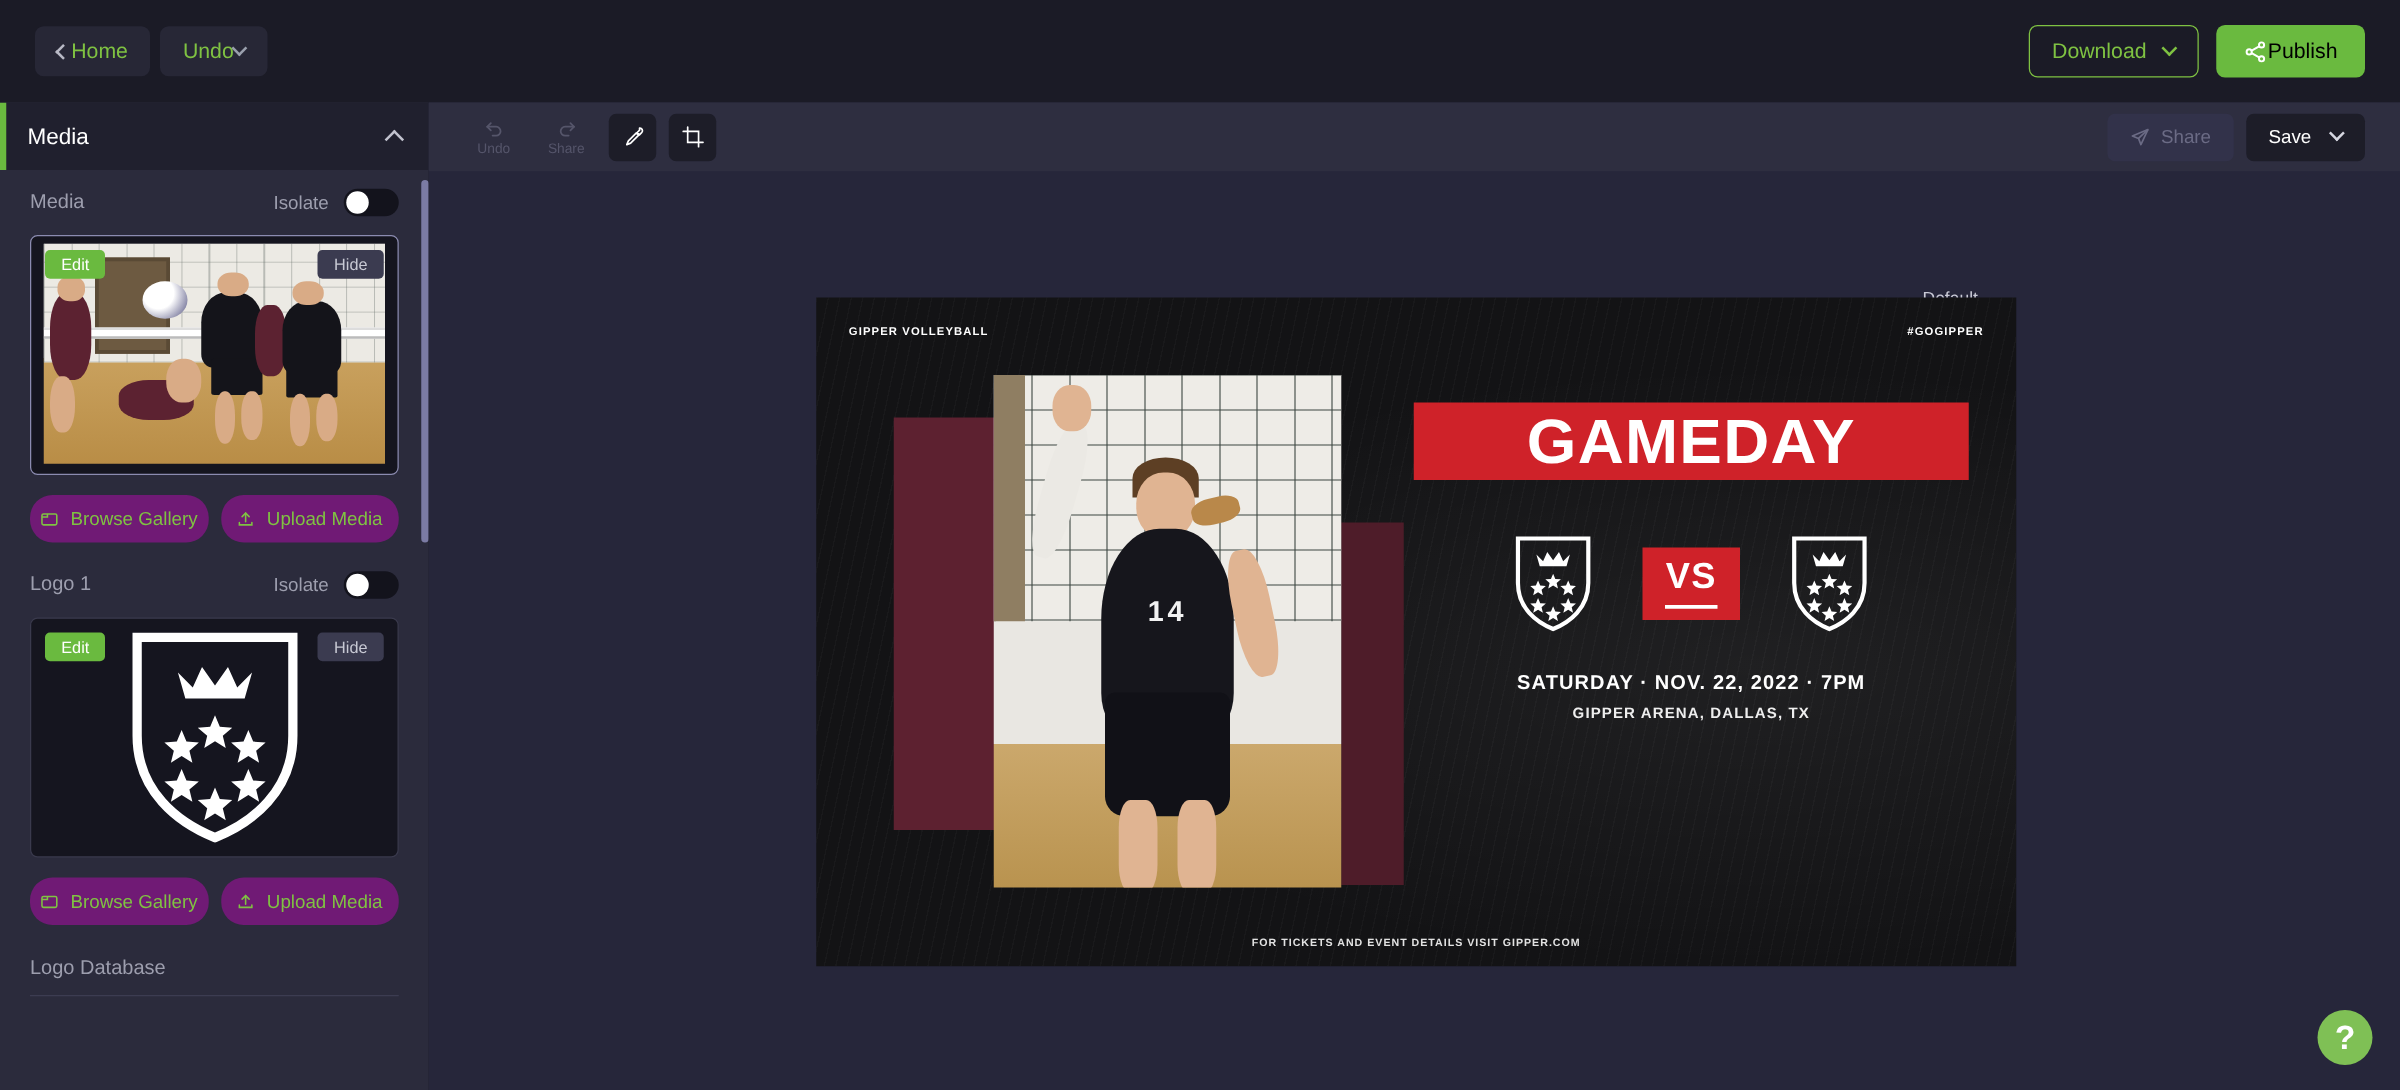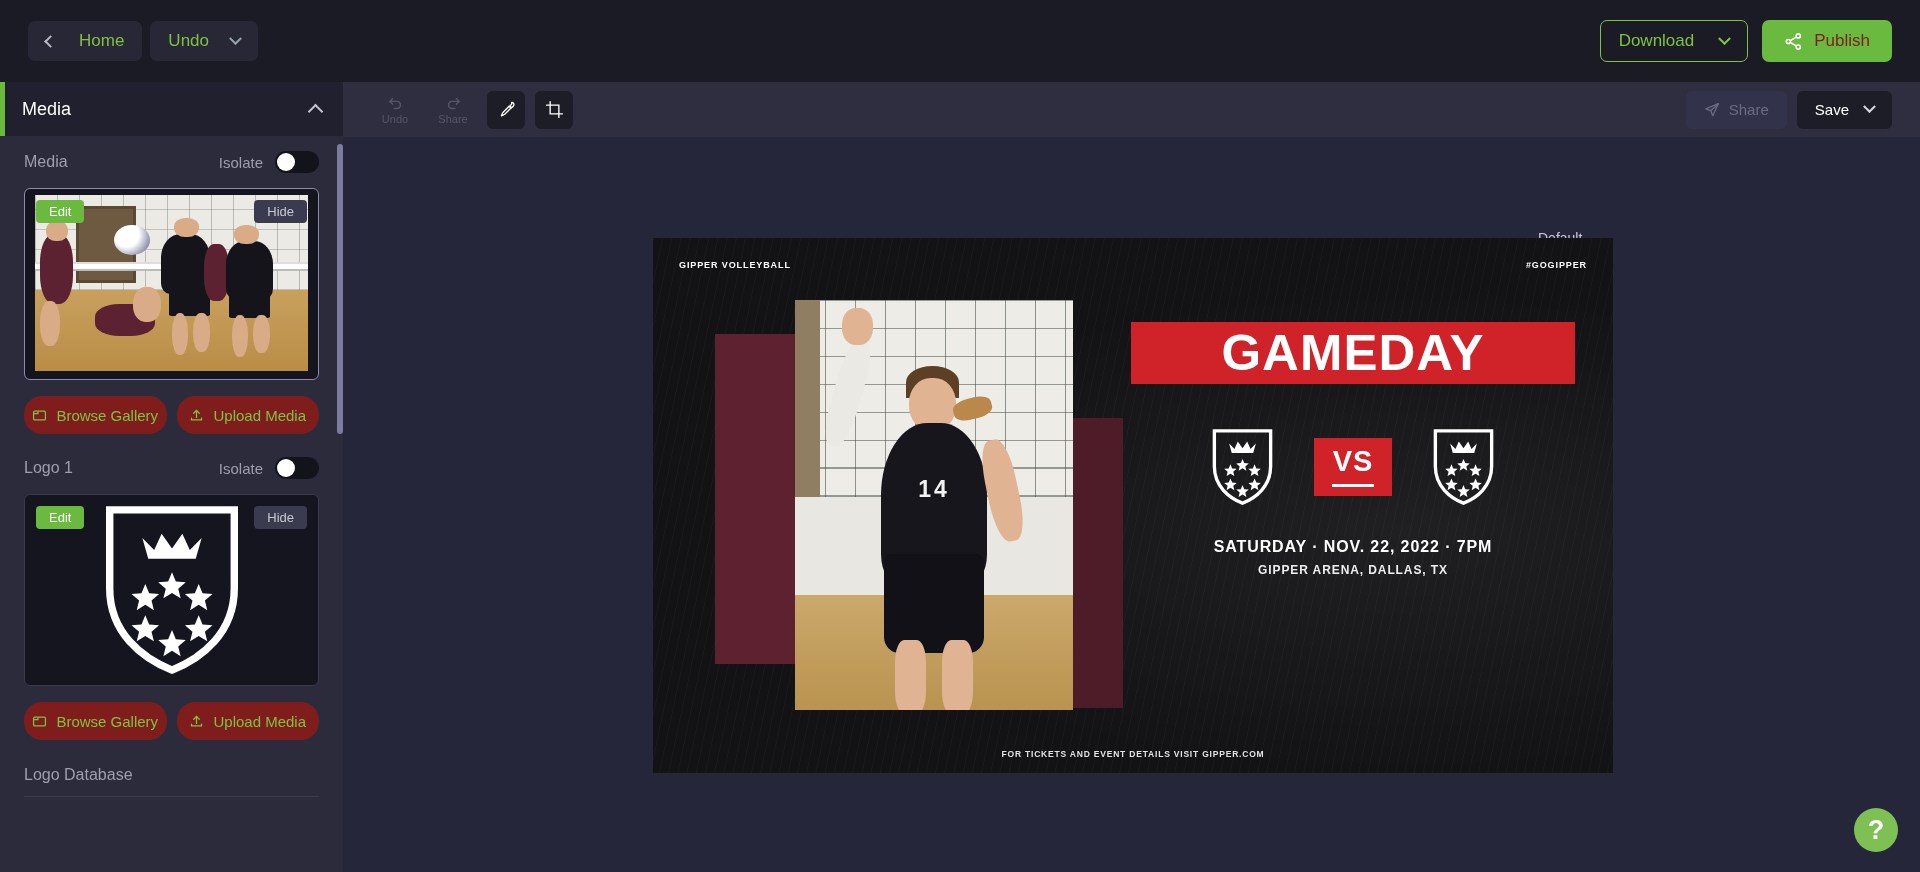--- a/index.html
+++ b/index.html
@@ -11,39 +11,39 @@
   }
 
   
   .topbar {
     position: absolute; left: 0; top: 0; width: 1920px; height: 82px;
     background: #1b1b26;
     display: flex; align-items: center;
   }
   .topbar-left { display: flex; align-items: center; gap: 8px; margin-left: 28px; }
   .nav-btn {
-    height: 40px; display: flex; align-items: center; gap: 22px;
+    height: 40px; display: flex; align-items: center; gap: 0;
     padding: 0 18px; border-radius: 7px;
     background: #272736; color: #7fc242; font-size: 17px;
     cursor: pointer; white-space: nowrap;
   }
   .chev-left { width: 9px; height: 9px; border-left: 2px solid #b9bac6; border-bottom: 2px solid #b9bac6;
     transform: rotate(45deg); margin-right: 2px; }
   .chev-down { width: 9px; height: 9px; border-right: 2px solid #9aa0ad; border-bottom: 2px solid #9aa0ad;
     transform: rotate(45deg) translate(-2px,-2px); }
   .topbar-right { margin-left: auto; margin-right: 28px; display: flex; align-items: center; gap: 14px; }
   .btn-download {
-    height: 42px; display: flex; align-items: center; gap: 26px; padding: 16px 18px;
+    height: 42px; display: flex; align-items: center; gap: 14px; padding: 16px 18px;
     border: 1px solid #7fc242; border-radius: 7px; background: transparent;
     color: #7fc242; font-size: 17px; cursor: pointer;
   }
   .btn-download .chev-down { border-color: #7fc242; }
   .btn-publish {
-    height: 42px; display: flex; align-items: center; gap: 11px; padding: 0 22px;
-    border-radius: 7px; background: #6aba3f; color: #7f1d1d; font-size: 17px;
+    height: 42px; display: flex; align-items: center; padding: 0 22px;
+    border-radius: 7px; background: #6aba3f; color: #000000; font-size: 17px;
     cursor: pointer; font-weight: 500;
   }
 
   
   .sidebar {
     position: absolute; left: 0; top: 82px; width: 343px; height: 790px;
     background: #2b2b3c; overflow: hidden;
   }
   .panel-header {
     position: relative; height: 54px; background: #20202e;
@@ -110,21 +110,21 @@
 
   
   .logo-card {
     margin: 0 24px; height: 192px; border-radius: 6px;
     background: #15151f; position: relative; overflow: hidden; border: 1px solid #3a3a4d;
   }
   .logo-card svg { position: absolute; left: 50%; top: 50%; transform: translate(-50%,-50%); }
 
   .btn-row { display: flex; gap: 10px; margin: 16px 24px 0 24px; }
   .ghost-btn {
-    flex: 1; height: 38px; border-radius: 18px; background: #7f1d1d;
+    flex: 1; height: 38px; border-radius: 18px; background: #701a75;
     display: flex; align-items: center; justify-content: center; gap: 9px;
     color: #7fc242; font-size: 15px; cursor: pointer; white-space: nowrap;
   }
 
   .section-sub {
     padding: 26px 24px 12px 24px; color: #9d9eae; font-size: 16px;
   }
   .hr { height: 1px; background: #3c3c51; margin: 0 24px; }
   .search-wrap {
     margin: 14px 24px 0 24px; height: 38px; border-radius: 6px; background: #1b1b27;

